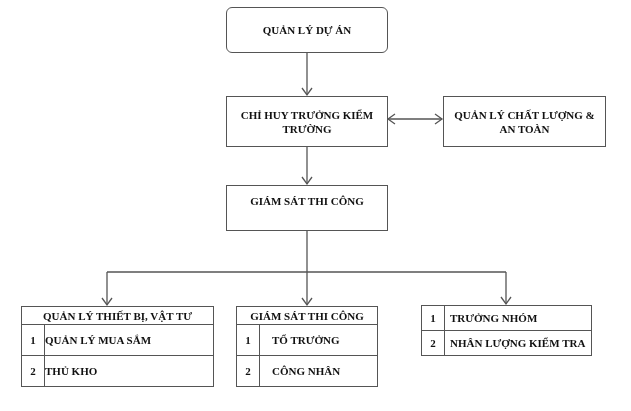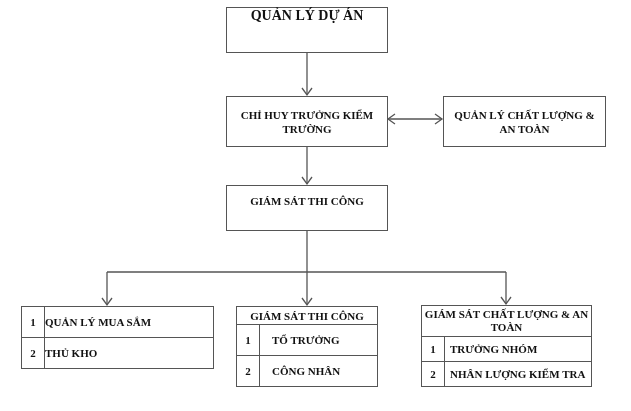--- a/index.html
+++ b/index.html
@@ -1,21 +1,21 @@
 <!DOCTYPE html>
 <html><head>
 <meta charset="utf-8">
 <style>
   html, body { margin: 0; padding: 0; background: #ffffff; }
   body { width: 631px; height: 411px; position: relative; overflow: hidden;
          font-family: "Liberation Serif", serif; color: #111; }
   .box { position: absolute; box-sizing: border-box; border: 1.5px solid #555;
          background: #fff; font-weight: bold; text-align: center; }
   .top { left: 226px; top: 7px; width: 162px; height: 46px;
-         display: flex; justify-content: center; font-size: 14px; }
+         display: flex; align-items: center; justify-content: center; font-size: 11px; border-radius: 6px; }
   .mid { left: 226px; top: 96px; width: 162px; height: 51px; font-size: 11px;
          display: flex; align-items: center; justify-content: center; line-height: 14px; padding: 0 6px; }
   .side { left: 443px; top: 96px; width: 163px; height: 51px; font-size: 11px;
           display: flex; align-items: center; justify-content: center; line-height: 14px; padding: 1px 10px; }
   .gs { left: 226px; top: 185px; width: 162px; height: 46px; font-size: 11px;
         padding-top: 9px; }
   svg.lines { position: absolute; left: 0; top: 0; }
   table.grp { position: absolute; border-collapse: collapse; font-weight: bold; font-size: 11px; background: #fff; }
   table.grp td, table.grp th { border: 1.5px solid #555; padding: 0; }
   table.grp th { font-weight: bold; text-align: center; }
@@ -74,20 +74,23 @@
 <div class="box side">
   <span>QUẢN LÝ CHẤT LƯỢNG &amp; AN TOÀN</span>
 </div>
 
 <div class="box gs">
   <span>GIÁM SÁT THI CÔNG</span>
 </div>
 
 <table class="grp" id="t1">
   <tbody>
+      <tr>
+        <th colspan="2">QUẢN LÝ THIẾT BỊ, VẬT TƯ</th>
+      </tr>
   <tr>
     <td class="num">1</td>
     <td class="lbl">QUẢN LÝ MUA SẮM</td>
   </tr>
   <tr>
     <td class="num">2</td>
     <td class="lbl">THỦ KHO</td>
   </tr>
 </tbody>
   </table>
@@ -103,23 +106,20 @@
   </tr>
   <tr>
     <td class="num">2</td>
     <td class="lbl">CÔNG NHÂN</td>
   </tr>
 </tbody>
   </table>
 
 <table class="grp" id="t3">
   <tbody>
-      <tr>
-        <th colspan="2">GIÁM SÁT CHẤT LƯỢNG &amp; AN TOÀN</th>
-      </tr>
   <tr>
     <td class="num">1</td>
     <td class="lbl">TRƯỞNG NHÓM</td>
   </tr>
   <tr>
     <td class="num">2</td>
     <td class="lbl">NHÂN LƯỢNG KIỂM TRA</td>
   </tr>
 </tbody>
   </table>

